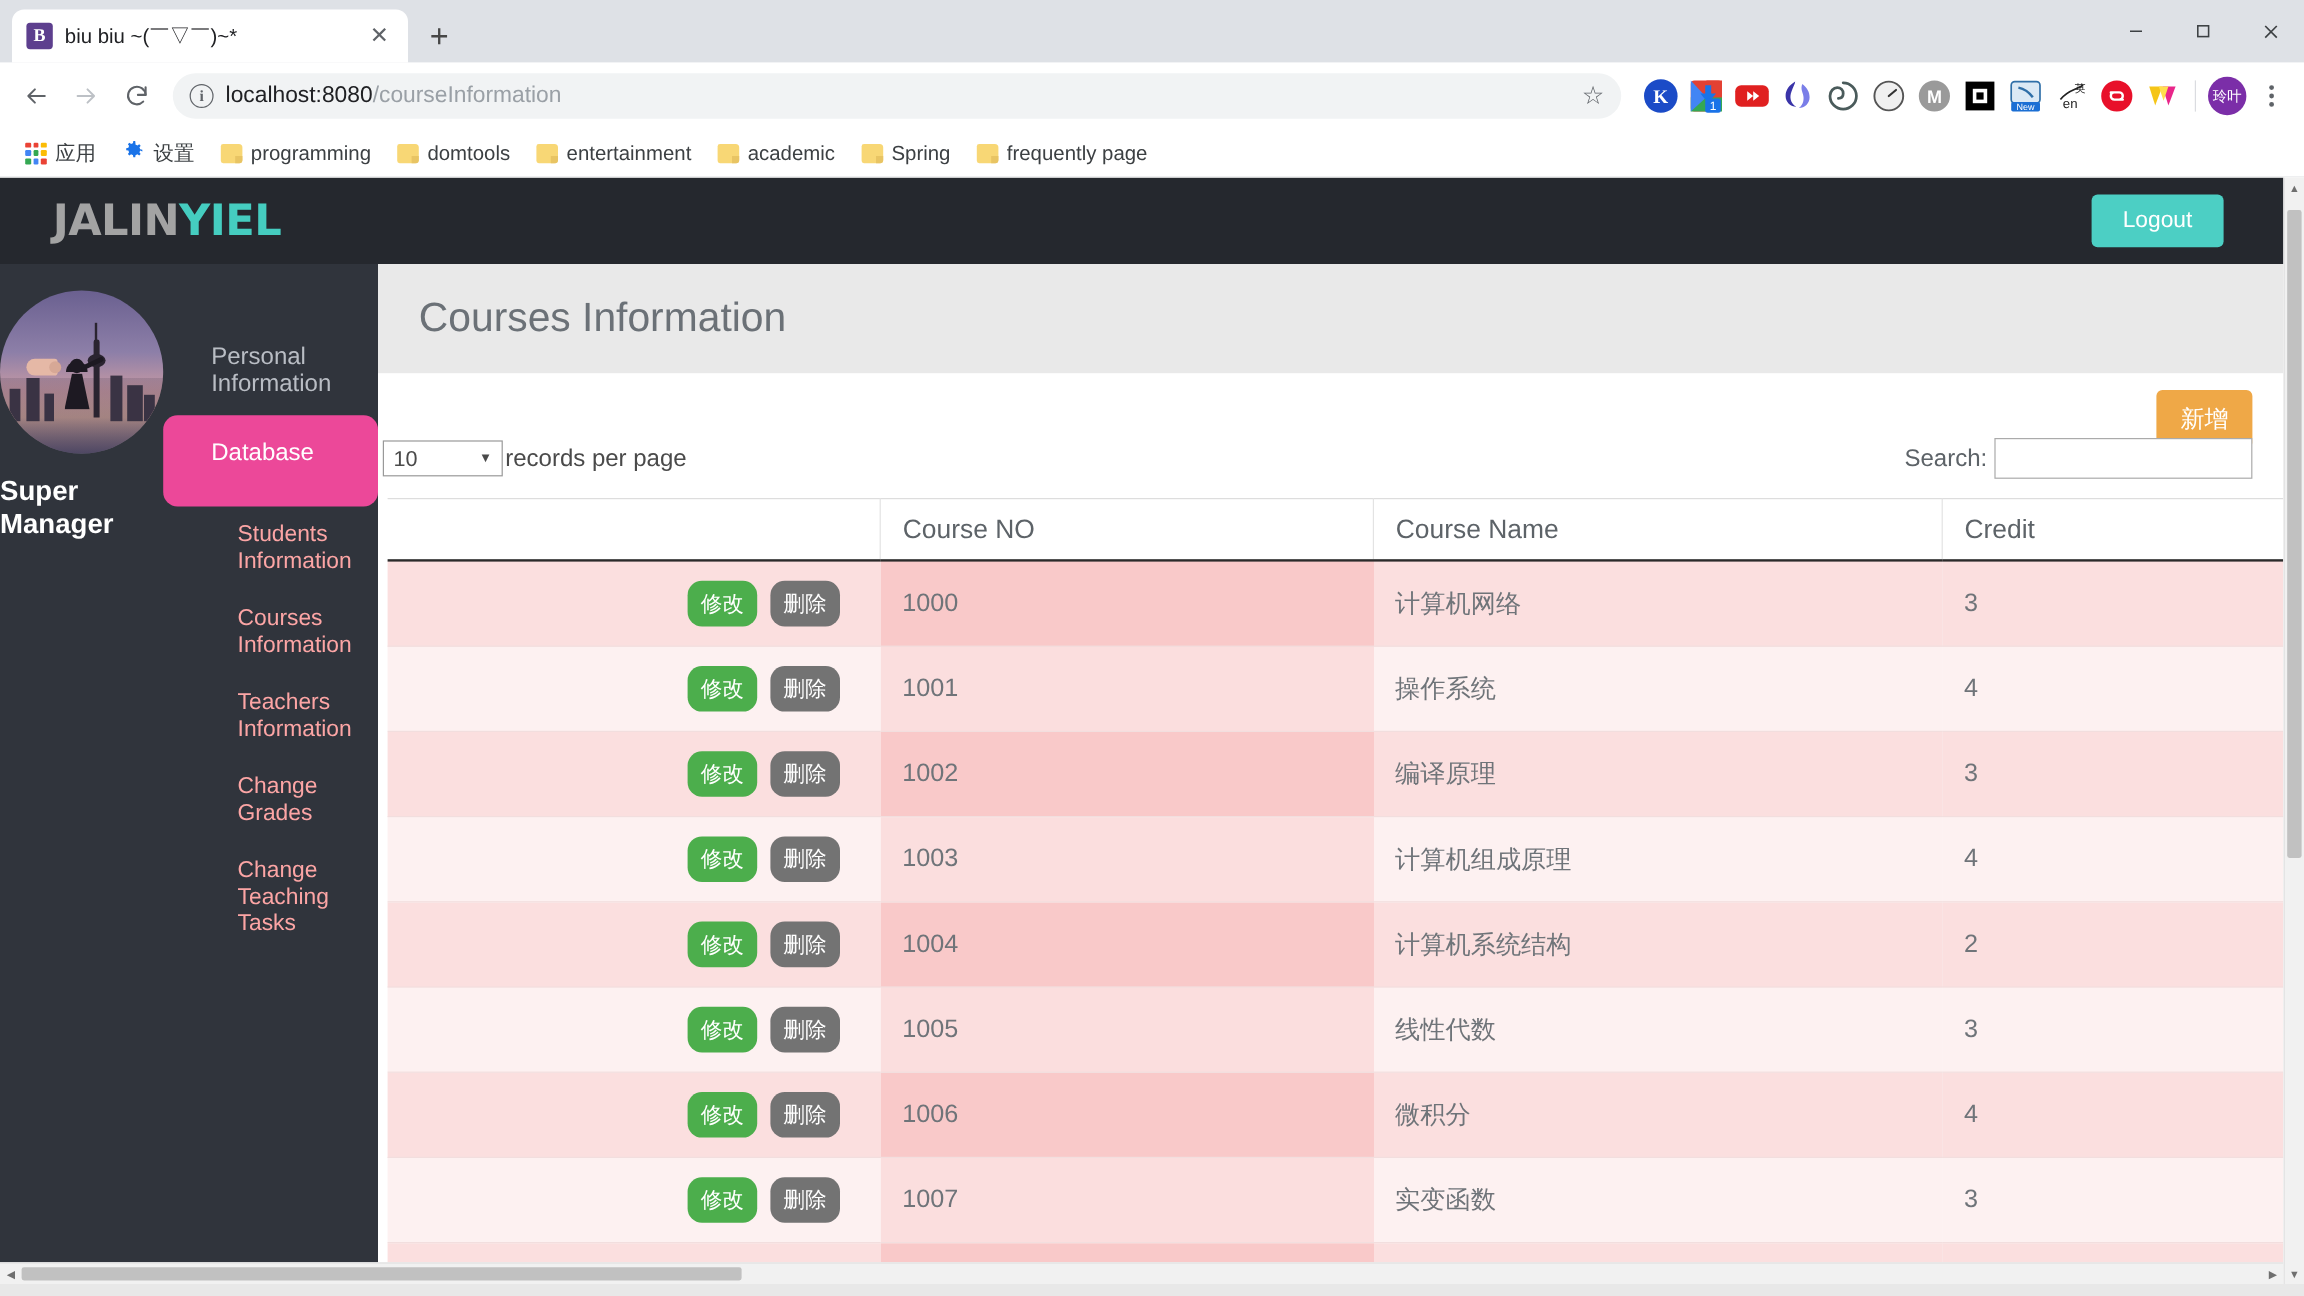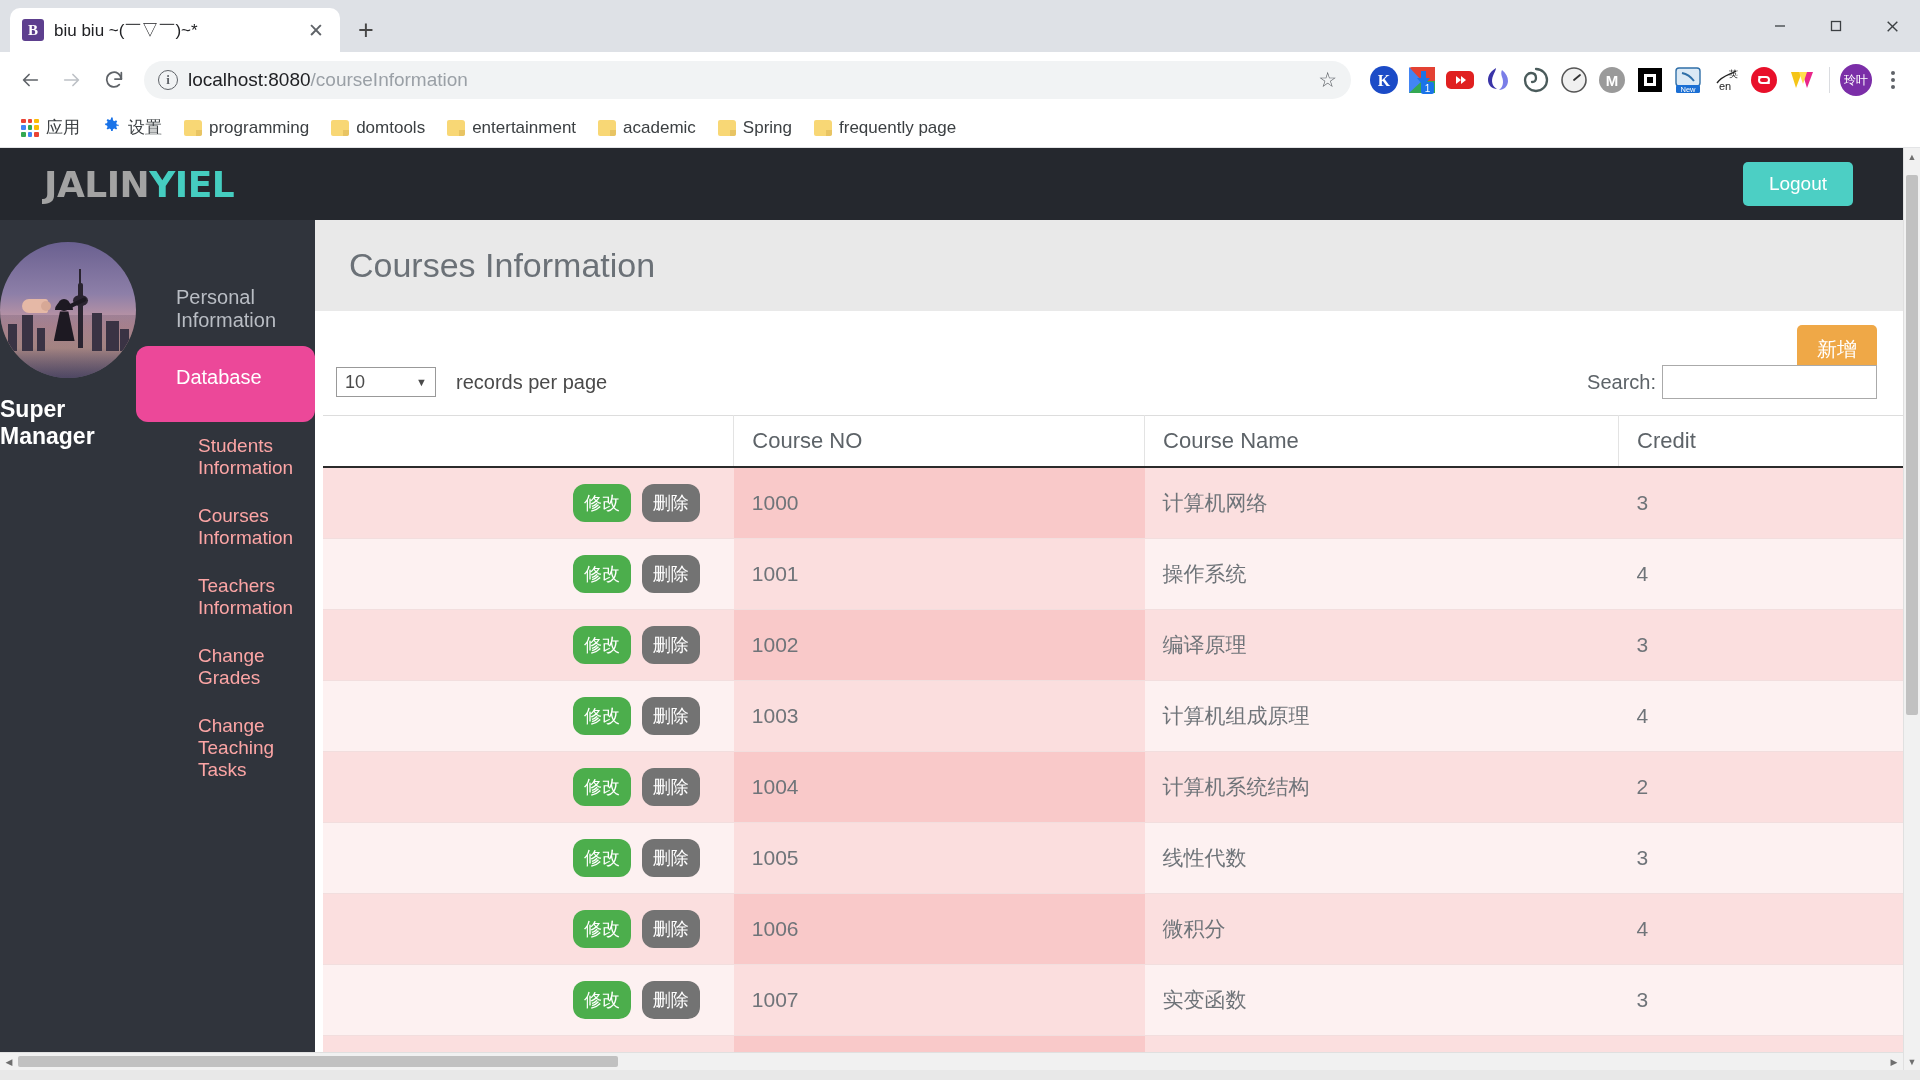--- a/index.html
+++ b/index.html
@@ -168,21 +168,21 @@
     background: #e9e9e9; padding: 26px 34px; flex: 0 0 auto;
   }
   .content-title { font-size: 34px; color: #6b7177; font-weight: normal; }
 
   .toolrow { position: relative; height: 104px; flex: 0 0 104px; }
   .add-btn {
     position: absolute; right: 26px; top: 14px;
     background: #efa847; color: #fff; border: none; border-radius: 5px;
     font-size: 20px; padding: 11px 20px; cursor: pointer;
   }
-  .len-sel { position:absolute; left: 21px; top: 56px; display:flex; align-items:center; gap:20px; }
+  .len-sel { position:absolute; left: 4px; top: 56px; display:flex; align-items:center; gap:2px; }
   .sel-box {
     width: 100px; height: 30px; border: 1px solid #999; background:#fff;
     display:flex; align-items:center; justify-content:space-between;
     padding: 0 8px; font-size: 18px; color:#4a4a4a; cursor:pointer;
   }
   .sel-box .caret { font-size: 11px; color:#4a4a4a; }
   .len-label { font-size: 20px; color: #4a4a4a; }
   .search-wrap { position:absolute; right: 26px; top: 54px; display:flex; align-items:center; gap:6px; }
   .search-label { font-size: 20px; color: #5d6368; }
   .search-input { width: 215px; height: 34px; border: 1px solid #aaa; outline: none;

